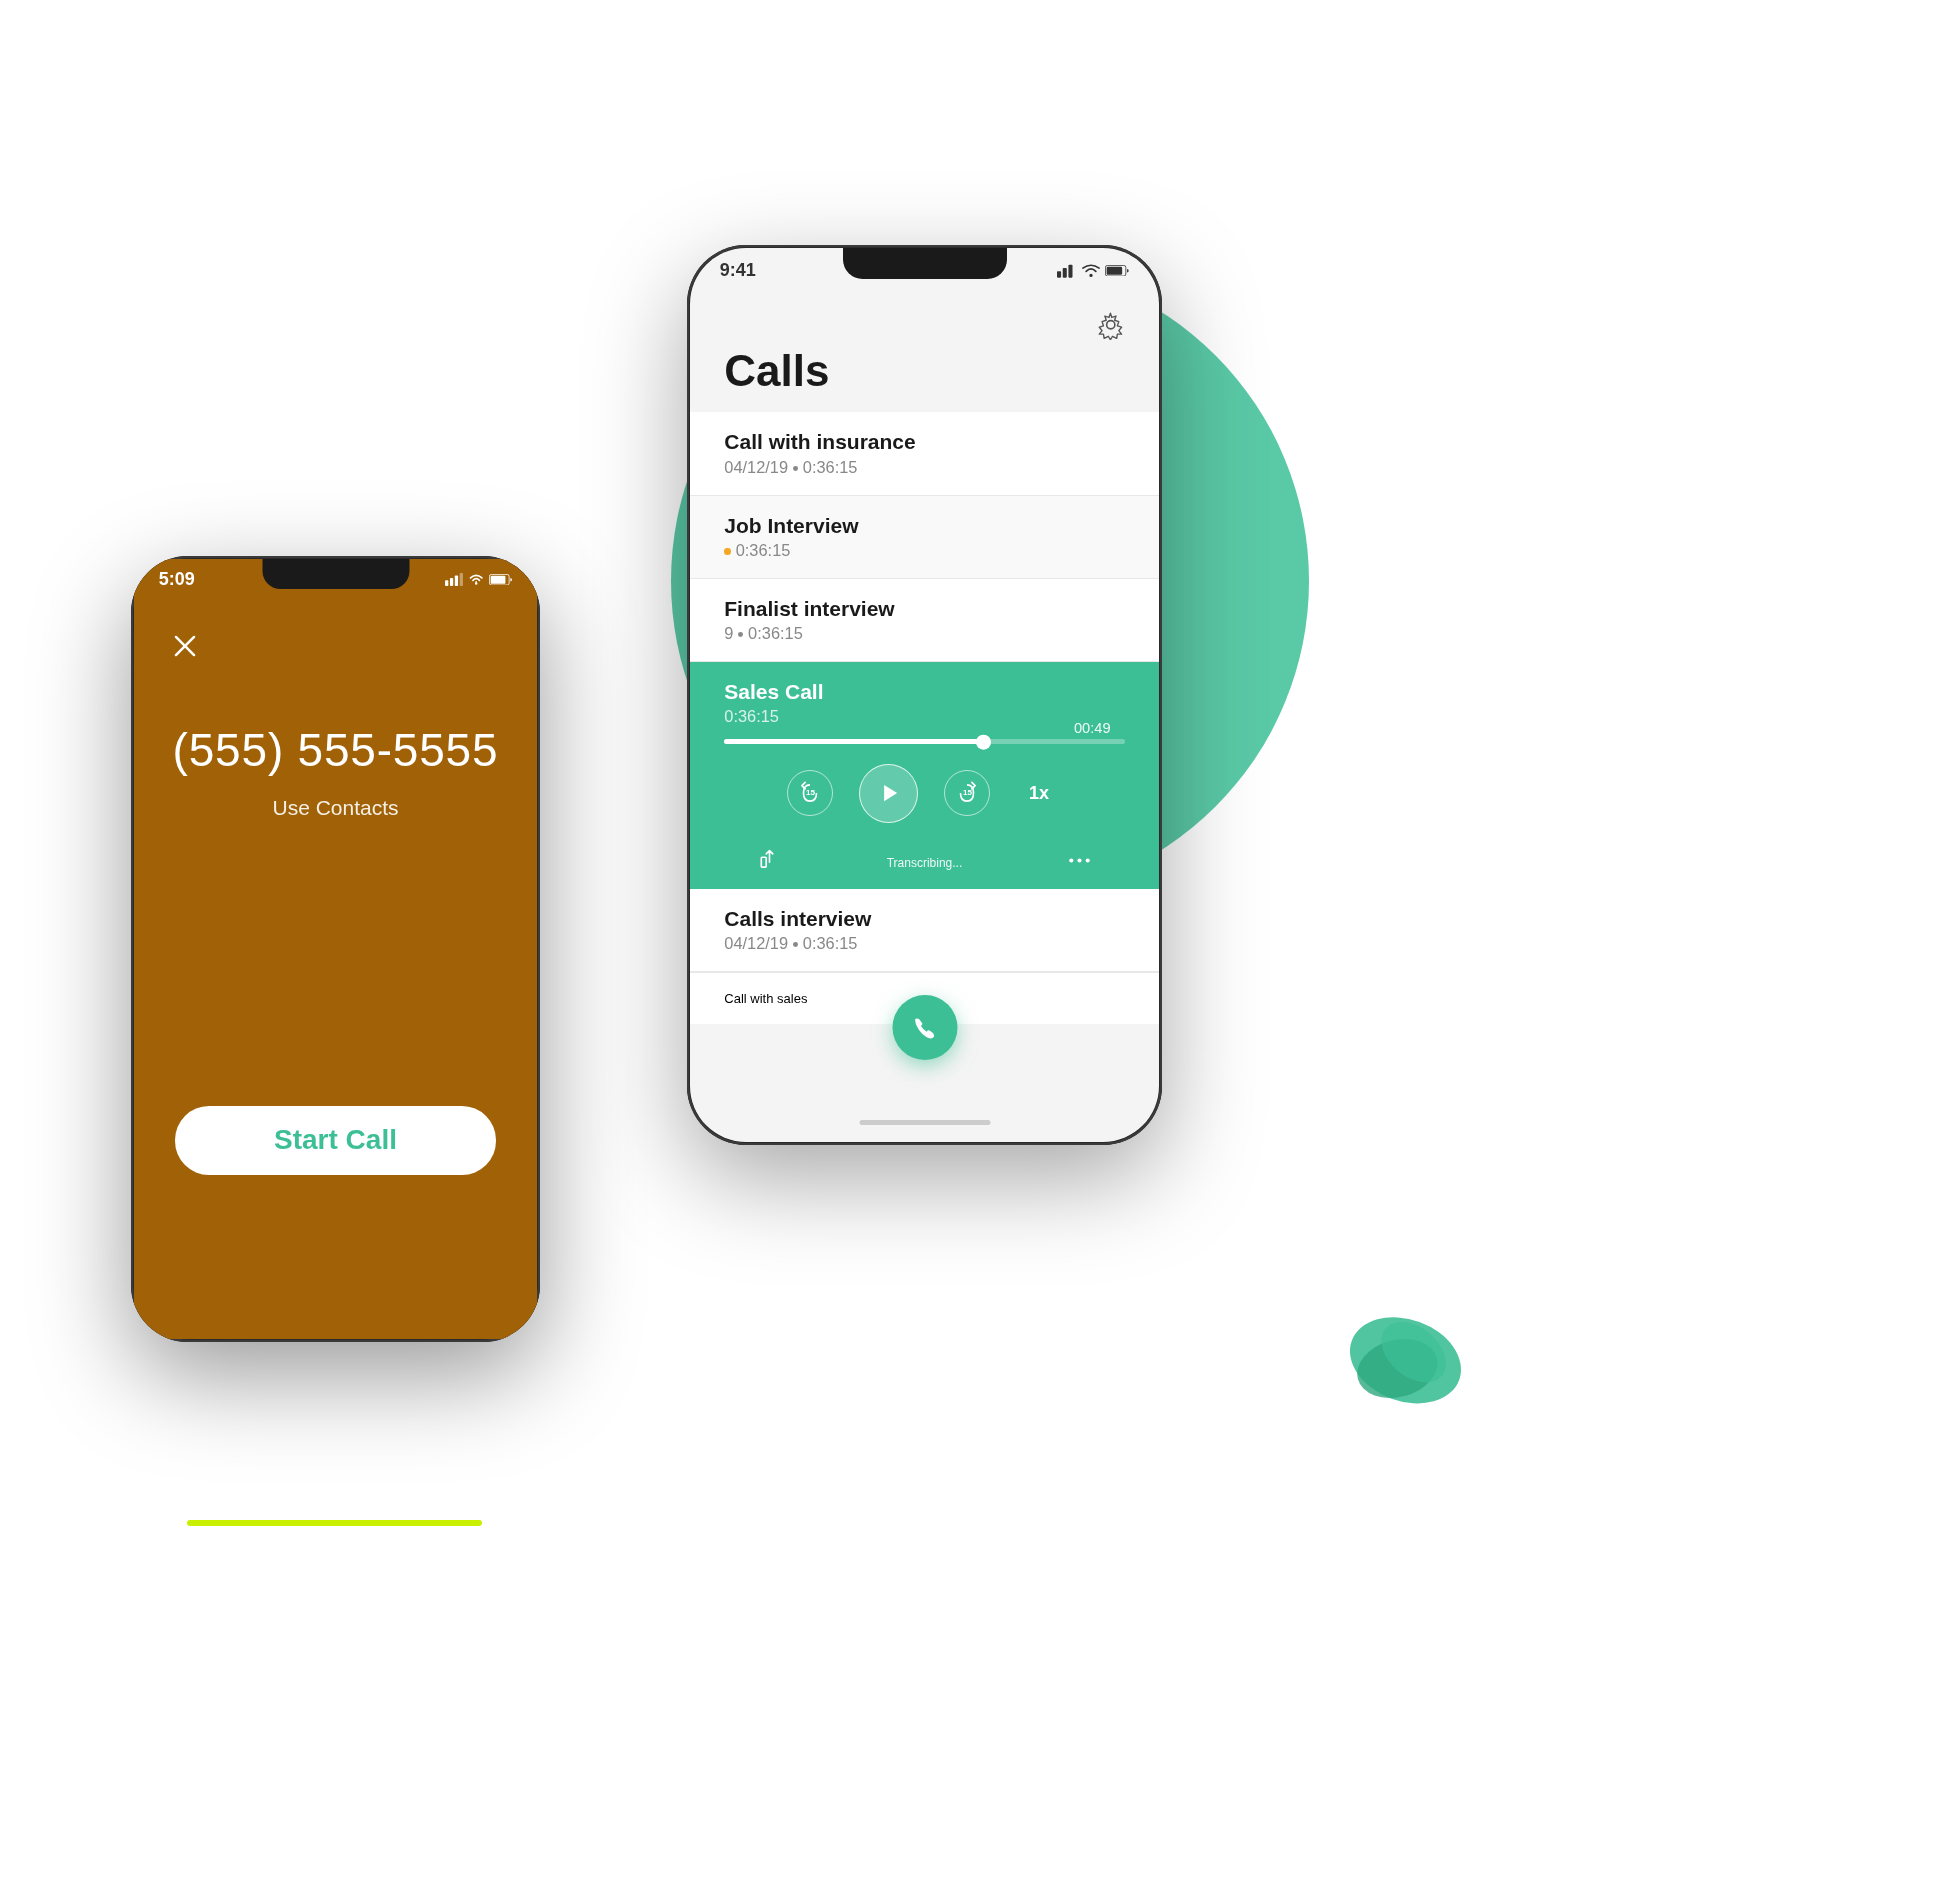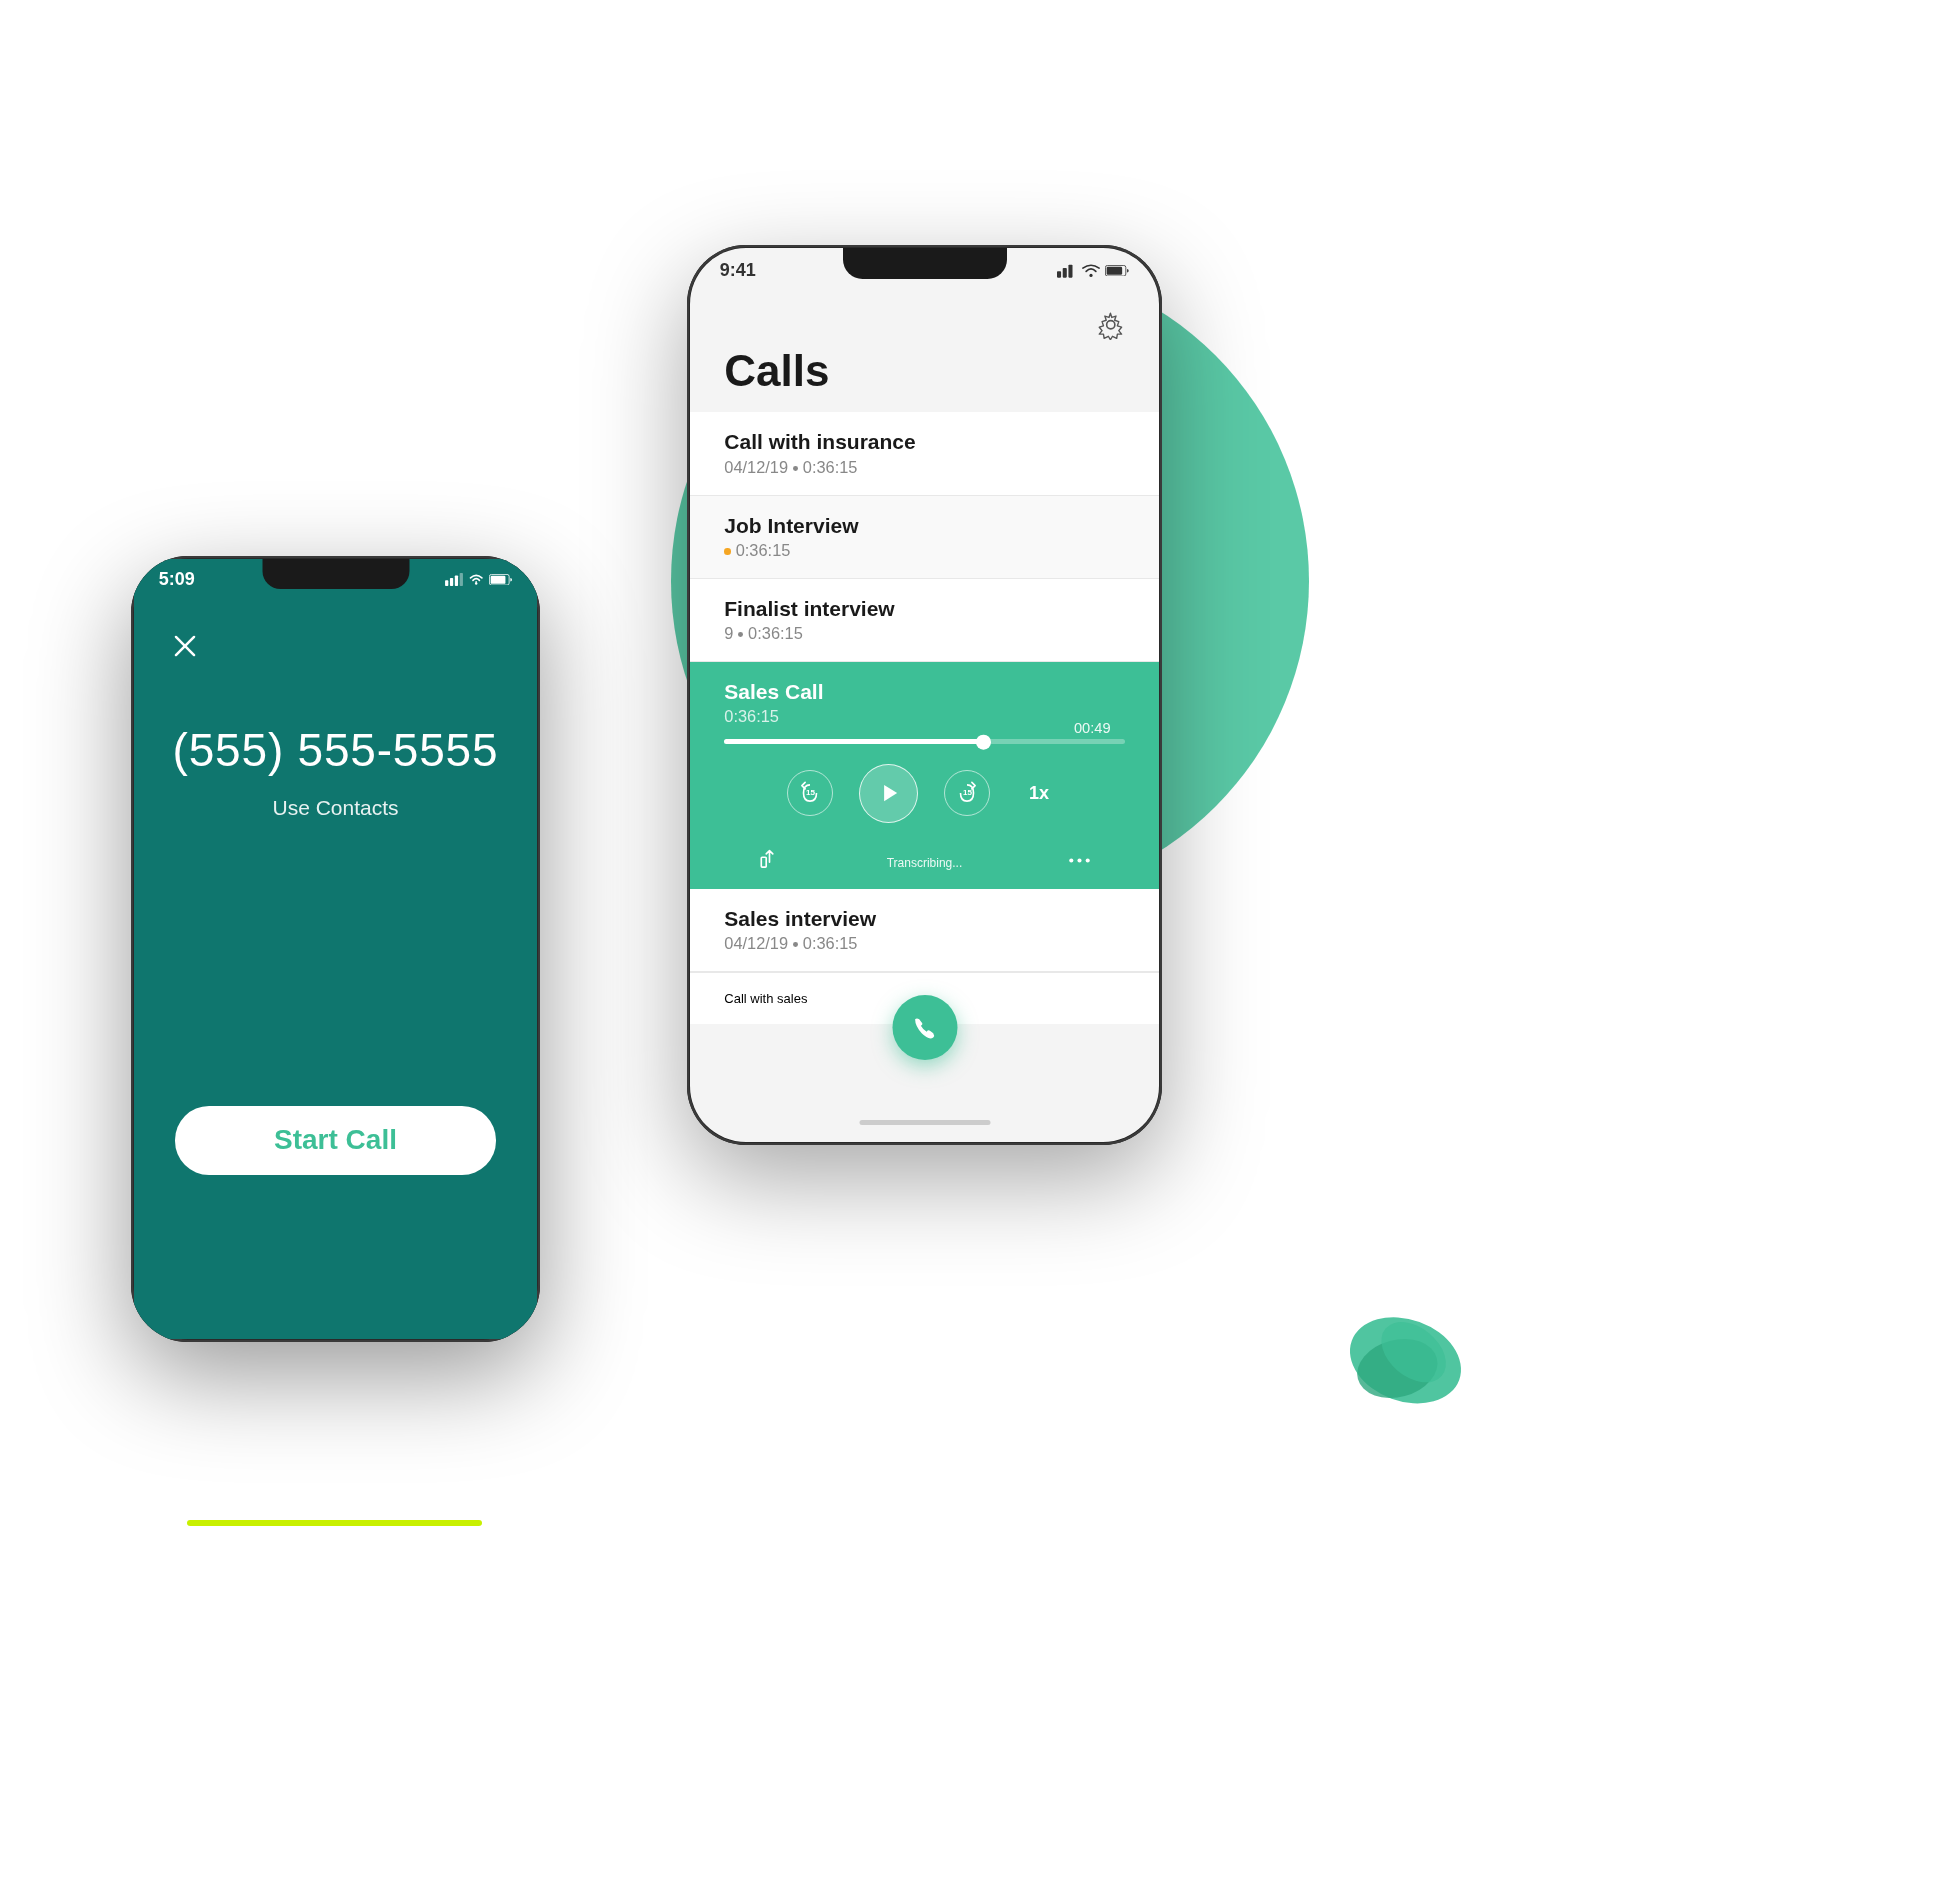--- a/index.html
+++ b/index.html
@@ -75,21 +75,21 @@
       background: #1a1a1a;
       border-radius: 57px;
       position: relative;
       box-shadow: 0 33px 98px rgba(0,0,0,0.4), inset 0 0 0 2.5px #3a3a3a;
       overflow: hidden;
     }
 
     .phone-left .phone-screen {
       position: absolute;
       top: 3.3px; left: 3.3px; right: 3.3px; bottom: 3.3px;
-      background: #0f766e;
+      background: #a16207;
       border-radius: 26px;
       overflow: hidden;
     }
 
     .phone-left .notch {
       position: absolute;
       top: 0;
       left: 50%;
       transform: translateX(-50%);
       width: 147px;
@@ -638,21 +638,21 @@
                 <svg width="23" height="23" viewBox="0 0 28 28" fill="white">
                   <circle cx="4" cy="14" r="2.5"></circle>
                   <circle cx="14" cy="14" r="2.5"></circle>
                   <circle cx="24" cy="14" r="2.5"></circle>
                 </svg>
               </div>
             </div>
           </div>
 
           <div class="call-item">
-            <div class="call-name">Sales interview</div>
+            <div class="call-name">Calls interview</div>
             <div class="call-meta">
               04/12/19<span class="dot"></span>0:36:15
             </div>
           </div>
 
           <div class="call-item-partial">
             <div class="call-name">Call with sales</div>
           </div>
 
         </div>

